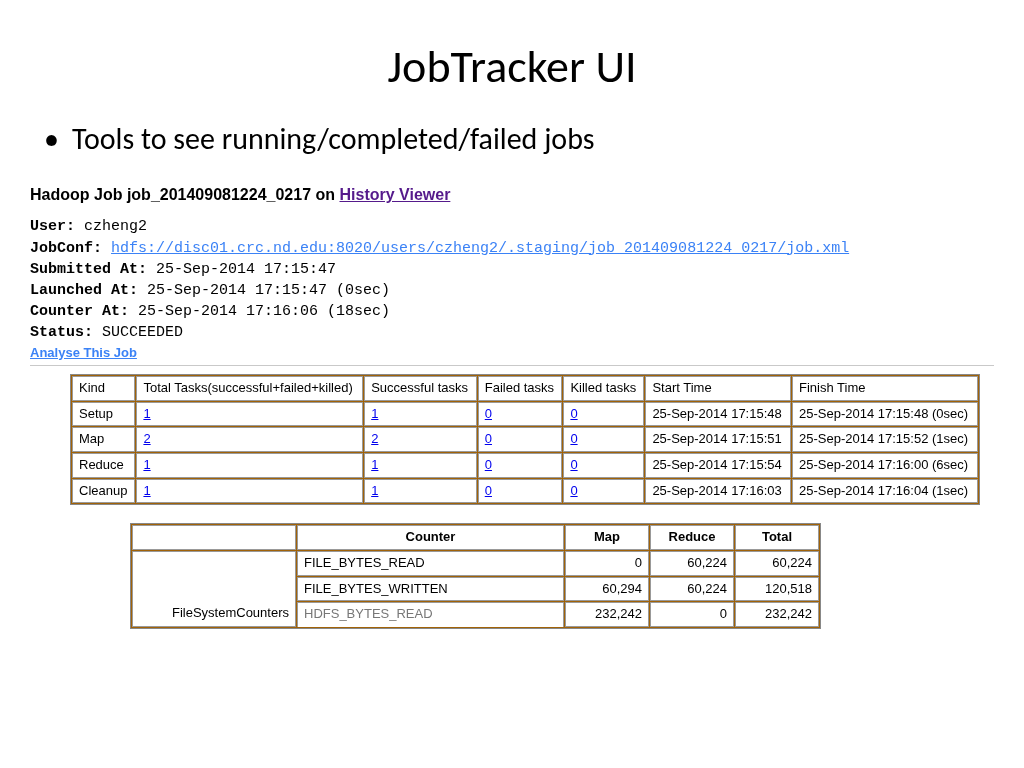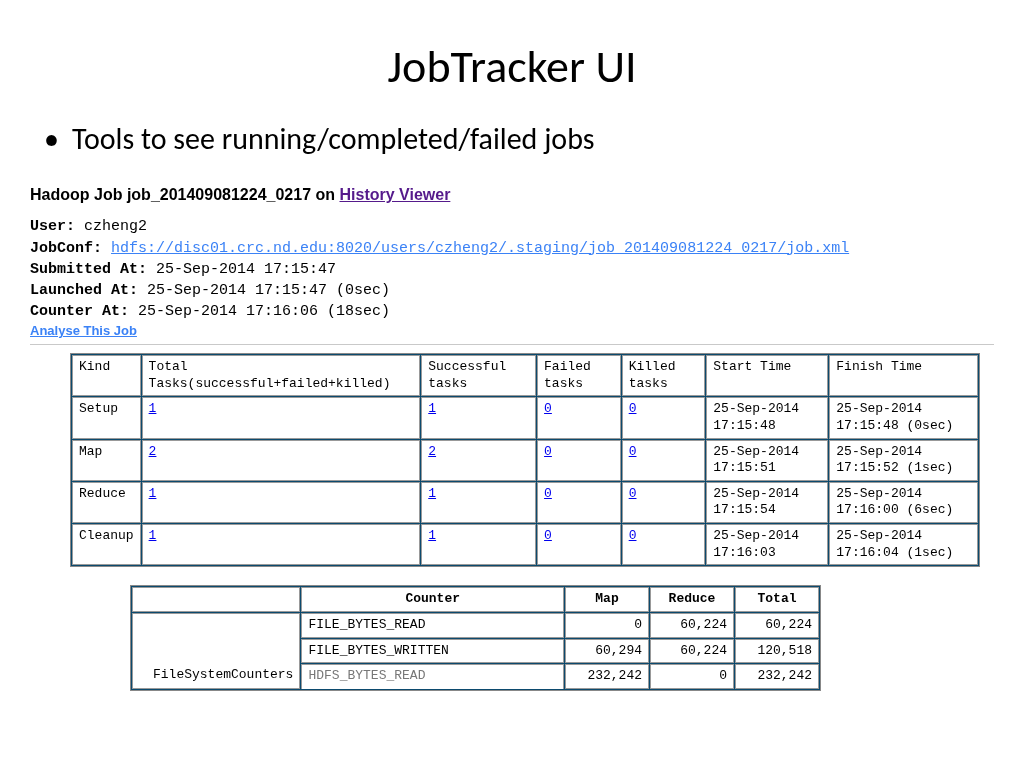--- a/index.html
+++ b/index.html
@@ -69,24 +69,24 @@
     margin-top: 2px;
   }
   hr.sep {
     border: none;
     border-top: 1px solid #c9c9c9;
     margin: 4px 0 8px 0;
   }
   table.tasks, table.counters {
     border-collapse: separate;
     border-spacing: 1.5px;
-    font-family: Liberation Mono, monospace;
+    font-family: Liberation Sans, sans-serif;
     font-size: 13px;
     border: 1px solid #888;
-    background: #0c4a6e;
+    background: #a16207;
   }
   table.tasks { margin-left: 40px; width: 910px; }
   table.tasks td, table.tasks th,
   table.counters td, table.counters th {
     border: 1px solid #999;
     background: #fff;
     padding: 3px 6px;
     text-align: left;
     font-weight: normal;
     vertical-align: top;
@@ -122,20 +122,21 @@
 
     <div class="job-heading">
       <span>Hadoop Job job_201409081224_0217 on </span><a href="#" class="hv-link">History Viewer</a>
     </div>
 
     <div class="meta"><b>User:</b> <span>czheng2</span></div>
     <div class="meta"><b>JobConf:</b> <a href="#" class="link-blue">hdfs://disc01.crc.nd.edu:8020/users/czheng2/.staging/job_201409081224_0217/job.xml</a></div>
     <div class="meta"><b>Submitted At:</b> <span>25-Sep-2014 17:15:47</span></div>
     <div class="meta"><b>Launched At:</b> <span>25-Sep-2014 17:15:47 (0sec)</span></div>
     <div class="meta"><b>Counter At:</b> <span>25-Sep-2014 17:16:06 (18sec)</span></div>
+    <div class="meta"><b>Status:</b> <span>SUCCEEDED</span></div>
     <div class="analyse"><a href="#" class="link-blue">Analyse This Job</a></div>
 
     <hr class="sep">
 
     <table class="tasks">
       <tbody>
           <tr>
         <td>Kind</td>
         <td>Total Tasks(successful+failed+killed)</td>
         <td>Successful tasks</td>

